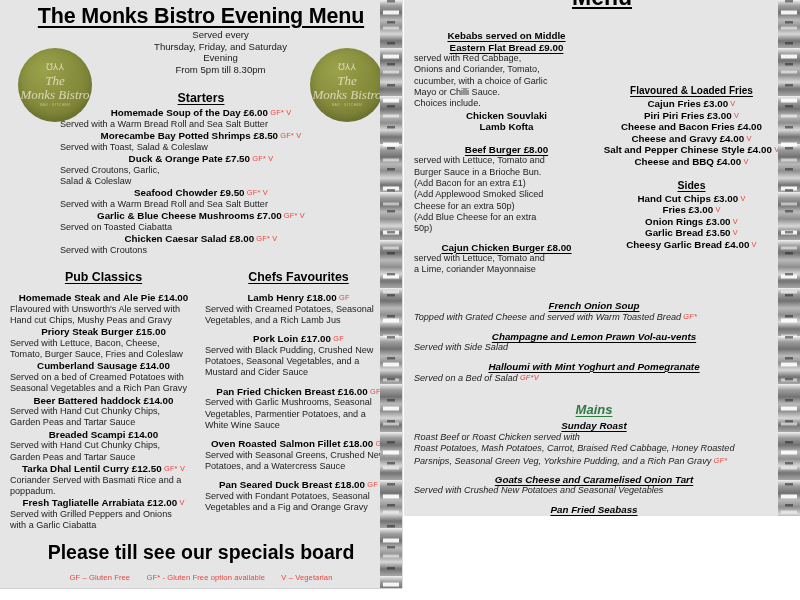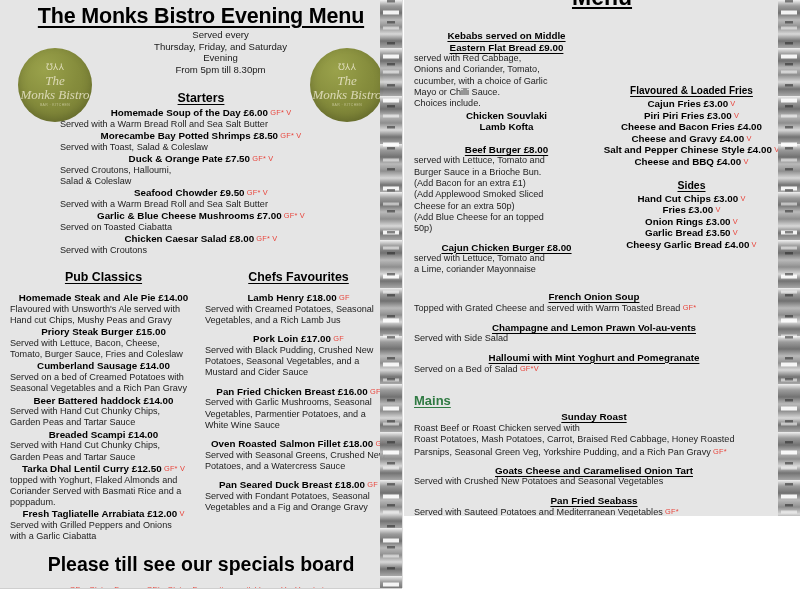--- a/index.html
+++ b/index.html
@@ -87,21 +87,21 @@
     margin:0;position:absolute;left:0;right:0;top:-16px;
   }
   .subline{text-align:center;font-size:9.6px;line-height:11.6px;color:#1a1a1a;padding-left:39px;}
 
   .sect-h{
     text-align:center;font-weight:bold;font-size:12.4px;color:#000;
     text-decoration:underline;text-underline-offset:2px;
     margin:0 0 2px 0;
   }
   .sect-h-green{
-    font-weight:bold;font-size:13px;color:#2f7a42;
+    text-align:center;font-weight:bold;font-size:13px;color:#2f7a42;
     text-decoration:underline;text-underline-offset:2px;margin:0 0 3px 0;
   }
   .item-t{
     text-align:center;font-weight:bold;font-size:9.8px;line-height:11.6px;color:#000;
   }
   .item-t-u{text-decoration:underline;text-underline-offset:1.5px;}
   .item-d{
     text-align:left;font-size:9.1px;line-height:11.3px;color:#222;
   }
   .tag{color:#e8453c;font-size:7.4px;font-weight:normal;vertical-align:1px;letter-spacing:.2px;}
@@ -115,21 +115,21 @@
   }
   .legend{
     text-align:center;color:#e8453c;font-size:7.6px;margin-top:9px;letter-spacing:.1px;
   }
   .legend span{margin:0 7px;}
 
   
   .r-top{display:flex;padding:0 10px;margin-top:30px;}
   .r-col-l{width:185px;}
   .r-col-r{width:185px;padding-top:55px;}
-  .r-lower{padding:0 26px 0 10px;margin-top:8px;}
+  .r-lower{padding:0 26px 0 10px;margin-top:17px;font-style:italic;}
   .sp{height:7px;}
   .sp-l{height:11px;}
 </style>
 </head>
 <body>
 
 <div class="page">
 
   <div class="pane pane-left">
     <div class="pane-left-inner">
@@ -151,21 +151,21 @@
             <div>
               <div class="item-t">Homemade Soup of the Day £6.00<span class="tag"> GF* V</span></div>
               <div class="item-d">Served with a Warm Bread Roll and Sea Salt Butter</div>
             </div>
             <div>
               <div class="item-t">Morecambe Bay Potted Shrimps £8.50<span class="tag"> GF* V</span></div>
               <div class="item-d">Served with Toast, Salad &amp; Coleslaw</div>
             </div>
             <div>
               <div class="item-t">Duck &amp; Orange Pate £7.50<span class="tag"> GF* V</span></div>
-              <div class="item-d">Served Croutons, Halloumi,</div>
+              <div class="item-d">Served Croutons, Garlic,</div>
               <div class="item-d">Salad &amp; Coleslaw</div>
             </div>
             <div>
               <div class="item-t">Seafood Chowder £9.50<span class="tag"> GF* V</span></div>
               <div class="item-d">Served with a Warm Bread Roll and Sea Salt Butter</div>
             </div>
             <div>
               <div class="item-t">Garlic &amp; Blue Cheese Mushrooms £7.00<span class="tag"> GF* V</span></div>
               <div class="item-d">Served on Toasted Ciabatta</div>
             </div>
@@ -203,21 +203,20 @@
                 <div class="item-d">Served with Hand Cut Chunky Chips,</div>
                 <div class="item-d">Garden Peas and Tartar Sauce</div>
               </div>
               <div>
                 <div class="item-t">Breaded Scampi £14.00</div>
                 <div class="item-d">Served with Hand Cut Chunky Chips,</div>
                 <div class="item-d">Garden Peas and Tartar Sauce</div>
               </div>
               <div>
                 <div class="item-t">Tarka Dhal Lentil Curry £12.50<span class="tag"> GF* V</span></div>
-                <div class="item-d">topped with Yoghurt, Flaked Almonds and</div>
                 <div class="item-d">Coriander Served with Basmati Rice and a</div>
                 <div class="item-d">poppadum.</div>
               </div>
               <div>
                 <div class="item-t">Fresh Tagliatelle Arrabiata £12.00<span class="tag"> V</span></div>
                 <div class="item-d">Served with Grilled Peppers and Onions</div>
                 <div class="item-d">with a Garlic Ciabatta</div>
               </div>
             </div>
         </div>
@@ -313,21 +312,21 @@
           </div>
           <div class="sp-l"></div>
           <div id="burger-list">
               <div>
                 <div class="item-t item-t-u">Beef Burger £8.00</div>
                 <div class="item-d">served with Lettuce, Tomato and</div>
                 <div class="item-d">Burger Sauce in a Brioche Bun.</div>
                 <div class="item-d">(Add Bacon for an extra £1)</div>
                 <div class="item-d">(Add Applewood Smoked Sliced</div>
                 <div class="item-d">Cheese for an extra 50p)</div>
-                <div class="item-d">(Add Blue Cheese for an topped</div>
+                <div class="item-d">(Add Blue Cheese for an extra</div>
                 <div class="item-d">50p)</div>
               </div>
               <div class="sp"></div>
               <div>
                 <div class="item-t item-t-u">Cajun Chicken Burger £8.00</div>
                 <div class="item-d">served with Lettuce, Tomato and</div>
                 <div class="item-d">a Lime, coriander Mayonnaise</div>
               </div>
               <div class="sp"></div>
             </div>

